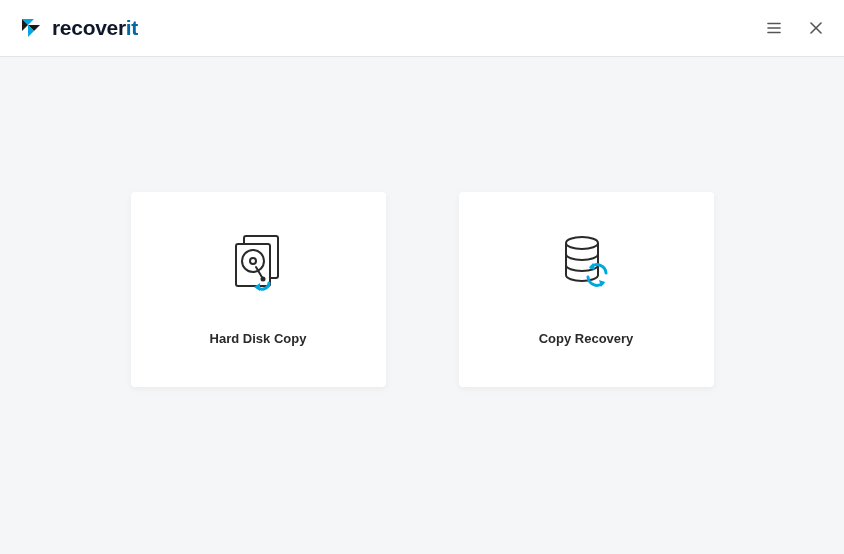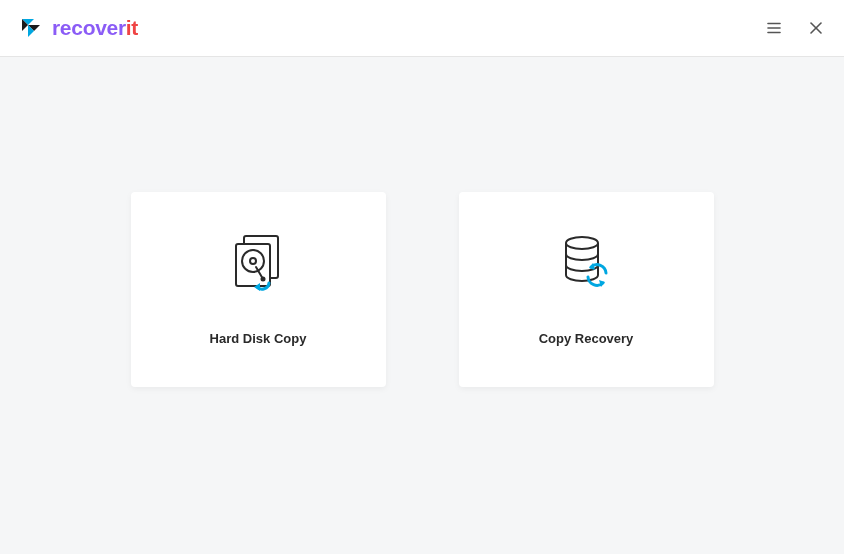--- a/index.html
+++ b/index.html
@@ -29,22 +29,22 @@
       height: 26px;
       display: flex;
       align-items: center;
       justify-content: center;
     }
     .logo-text {
       font-size: 21px;
       font-weight: 600;
       letter-spacing: -0.3px;
     }
-    .logo-text .part1 { color: #8b5cf6; }
-    .logo-text .part2 { color: #ef4444; }
+    .logo-text .part1 { color: #0f172a; }
+    .logo-text .part2 { color: #0369a1; }
     .header-controls {
       display: flex;
       align-items: center;
       gap: 22px;
     }
     .icon-btn {
       width: 20px;
       height: 20px;
       display: flex;
       align-items: center;

